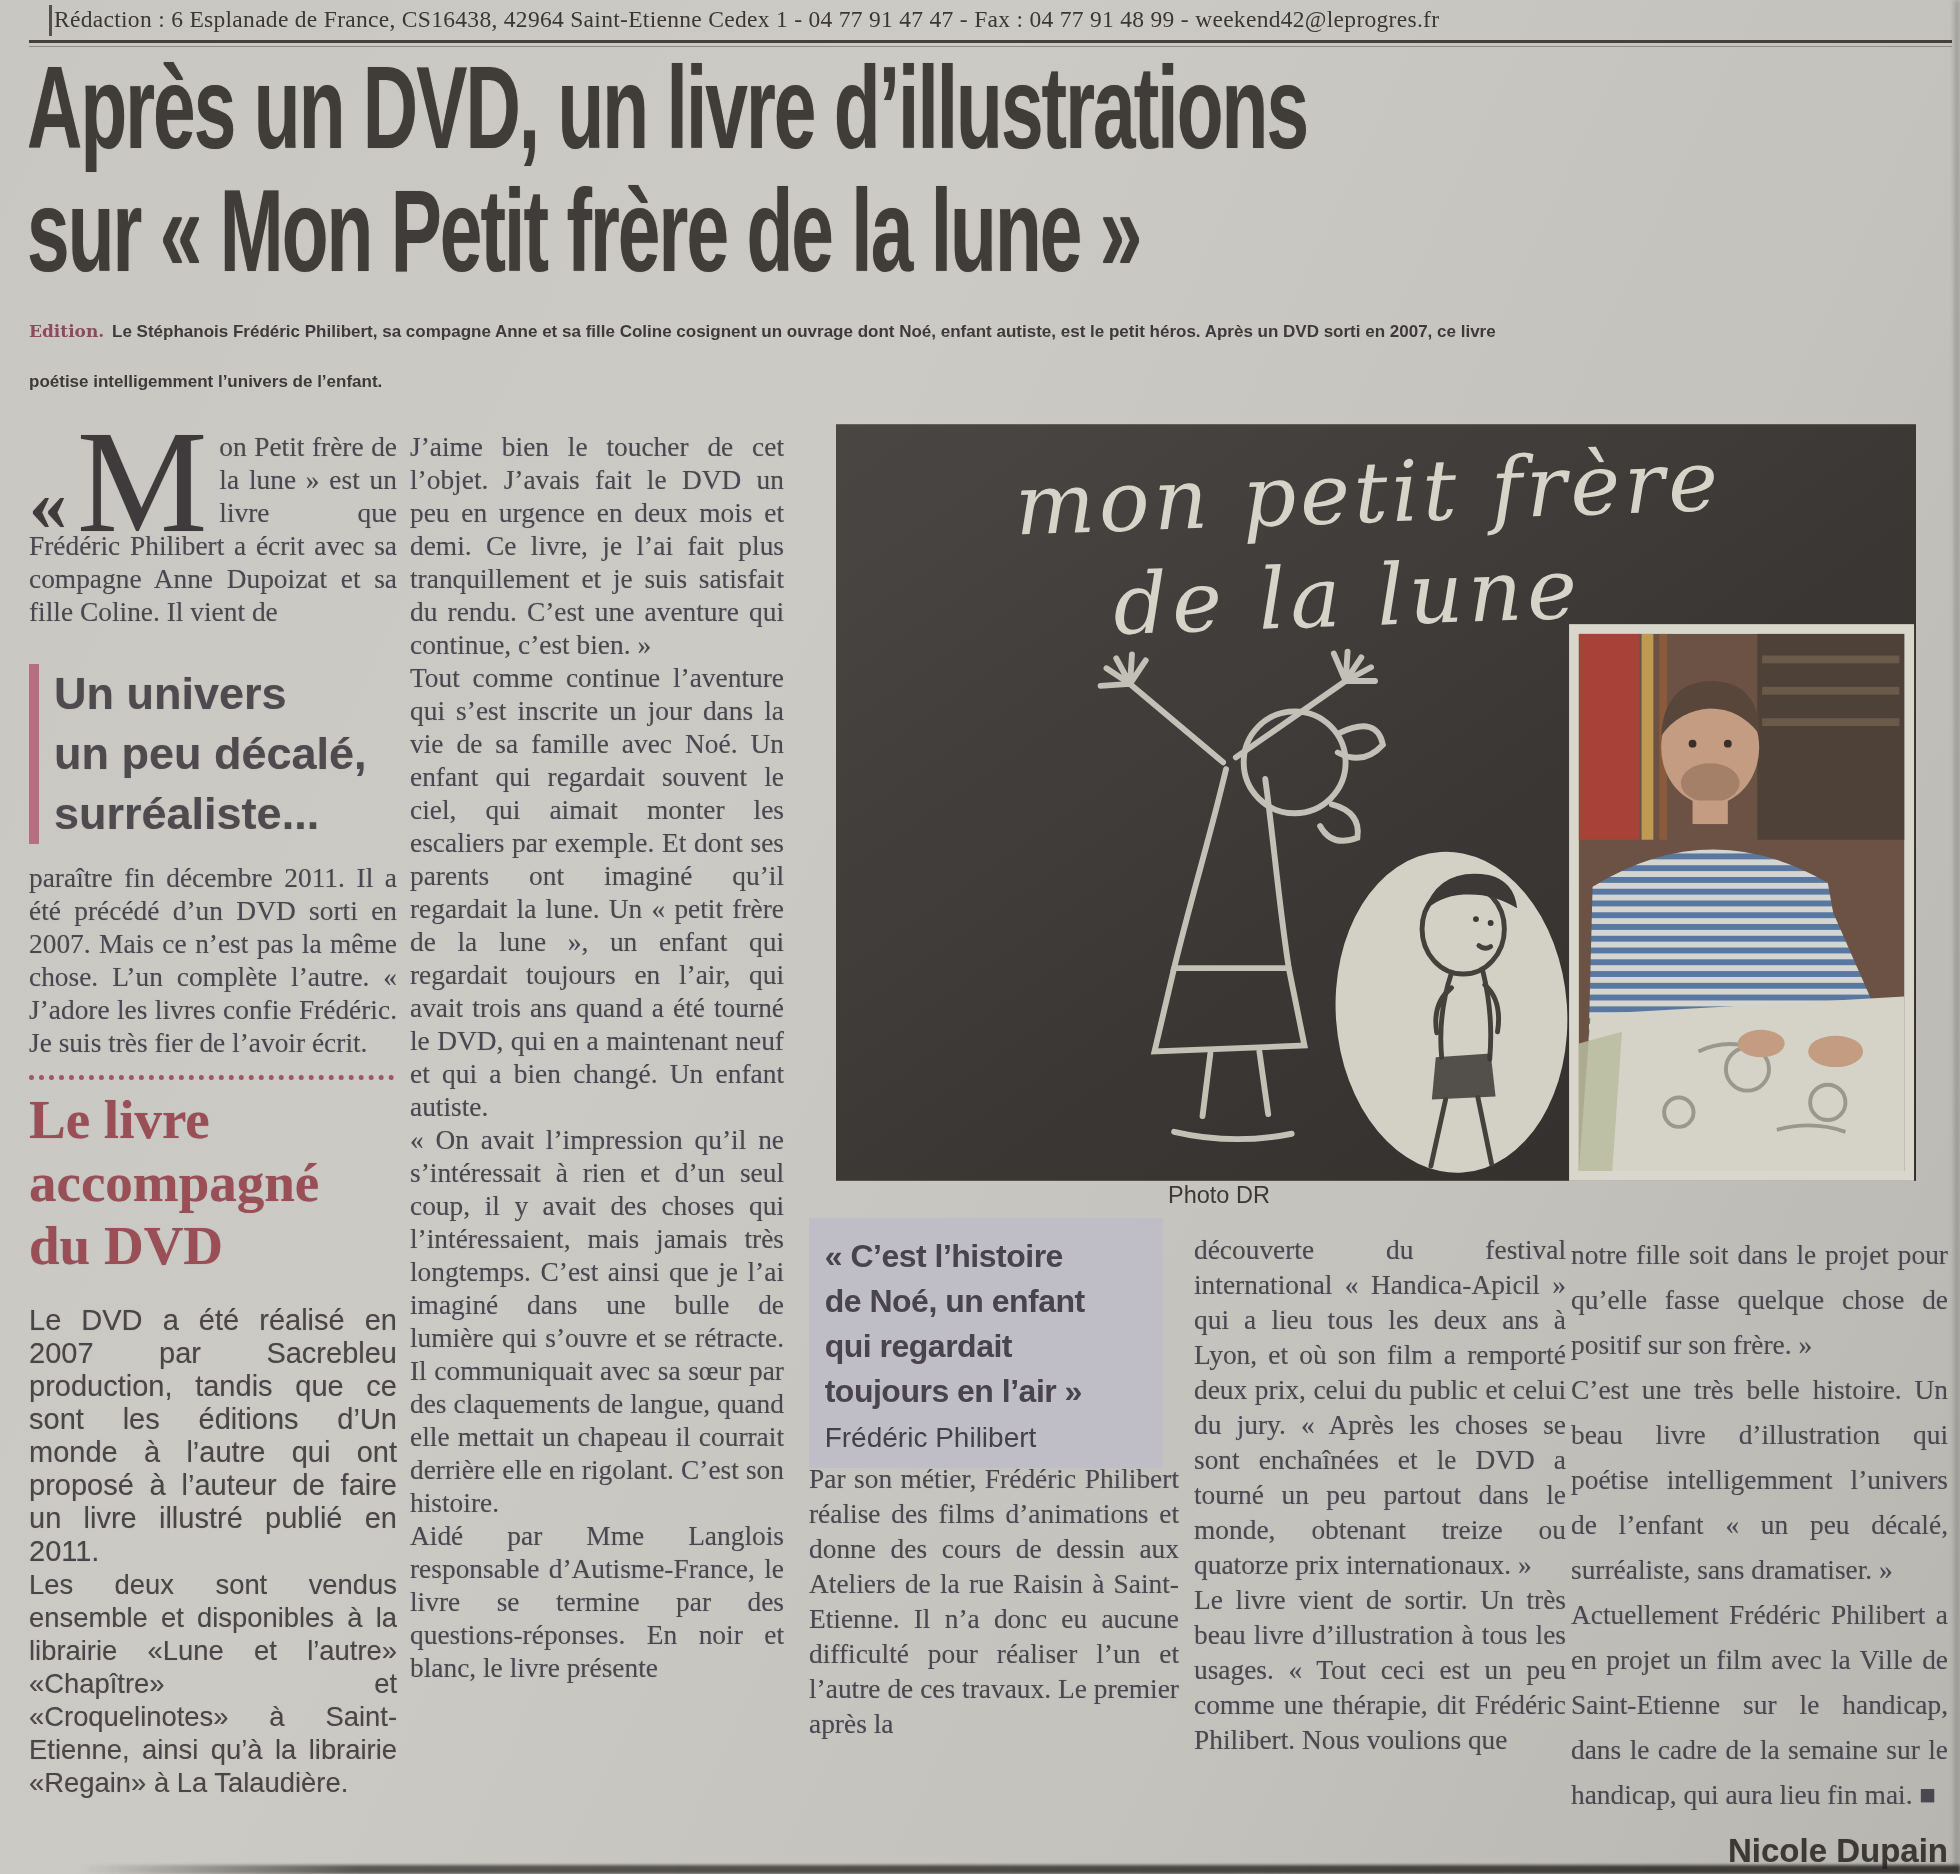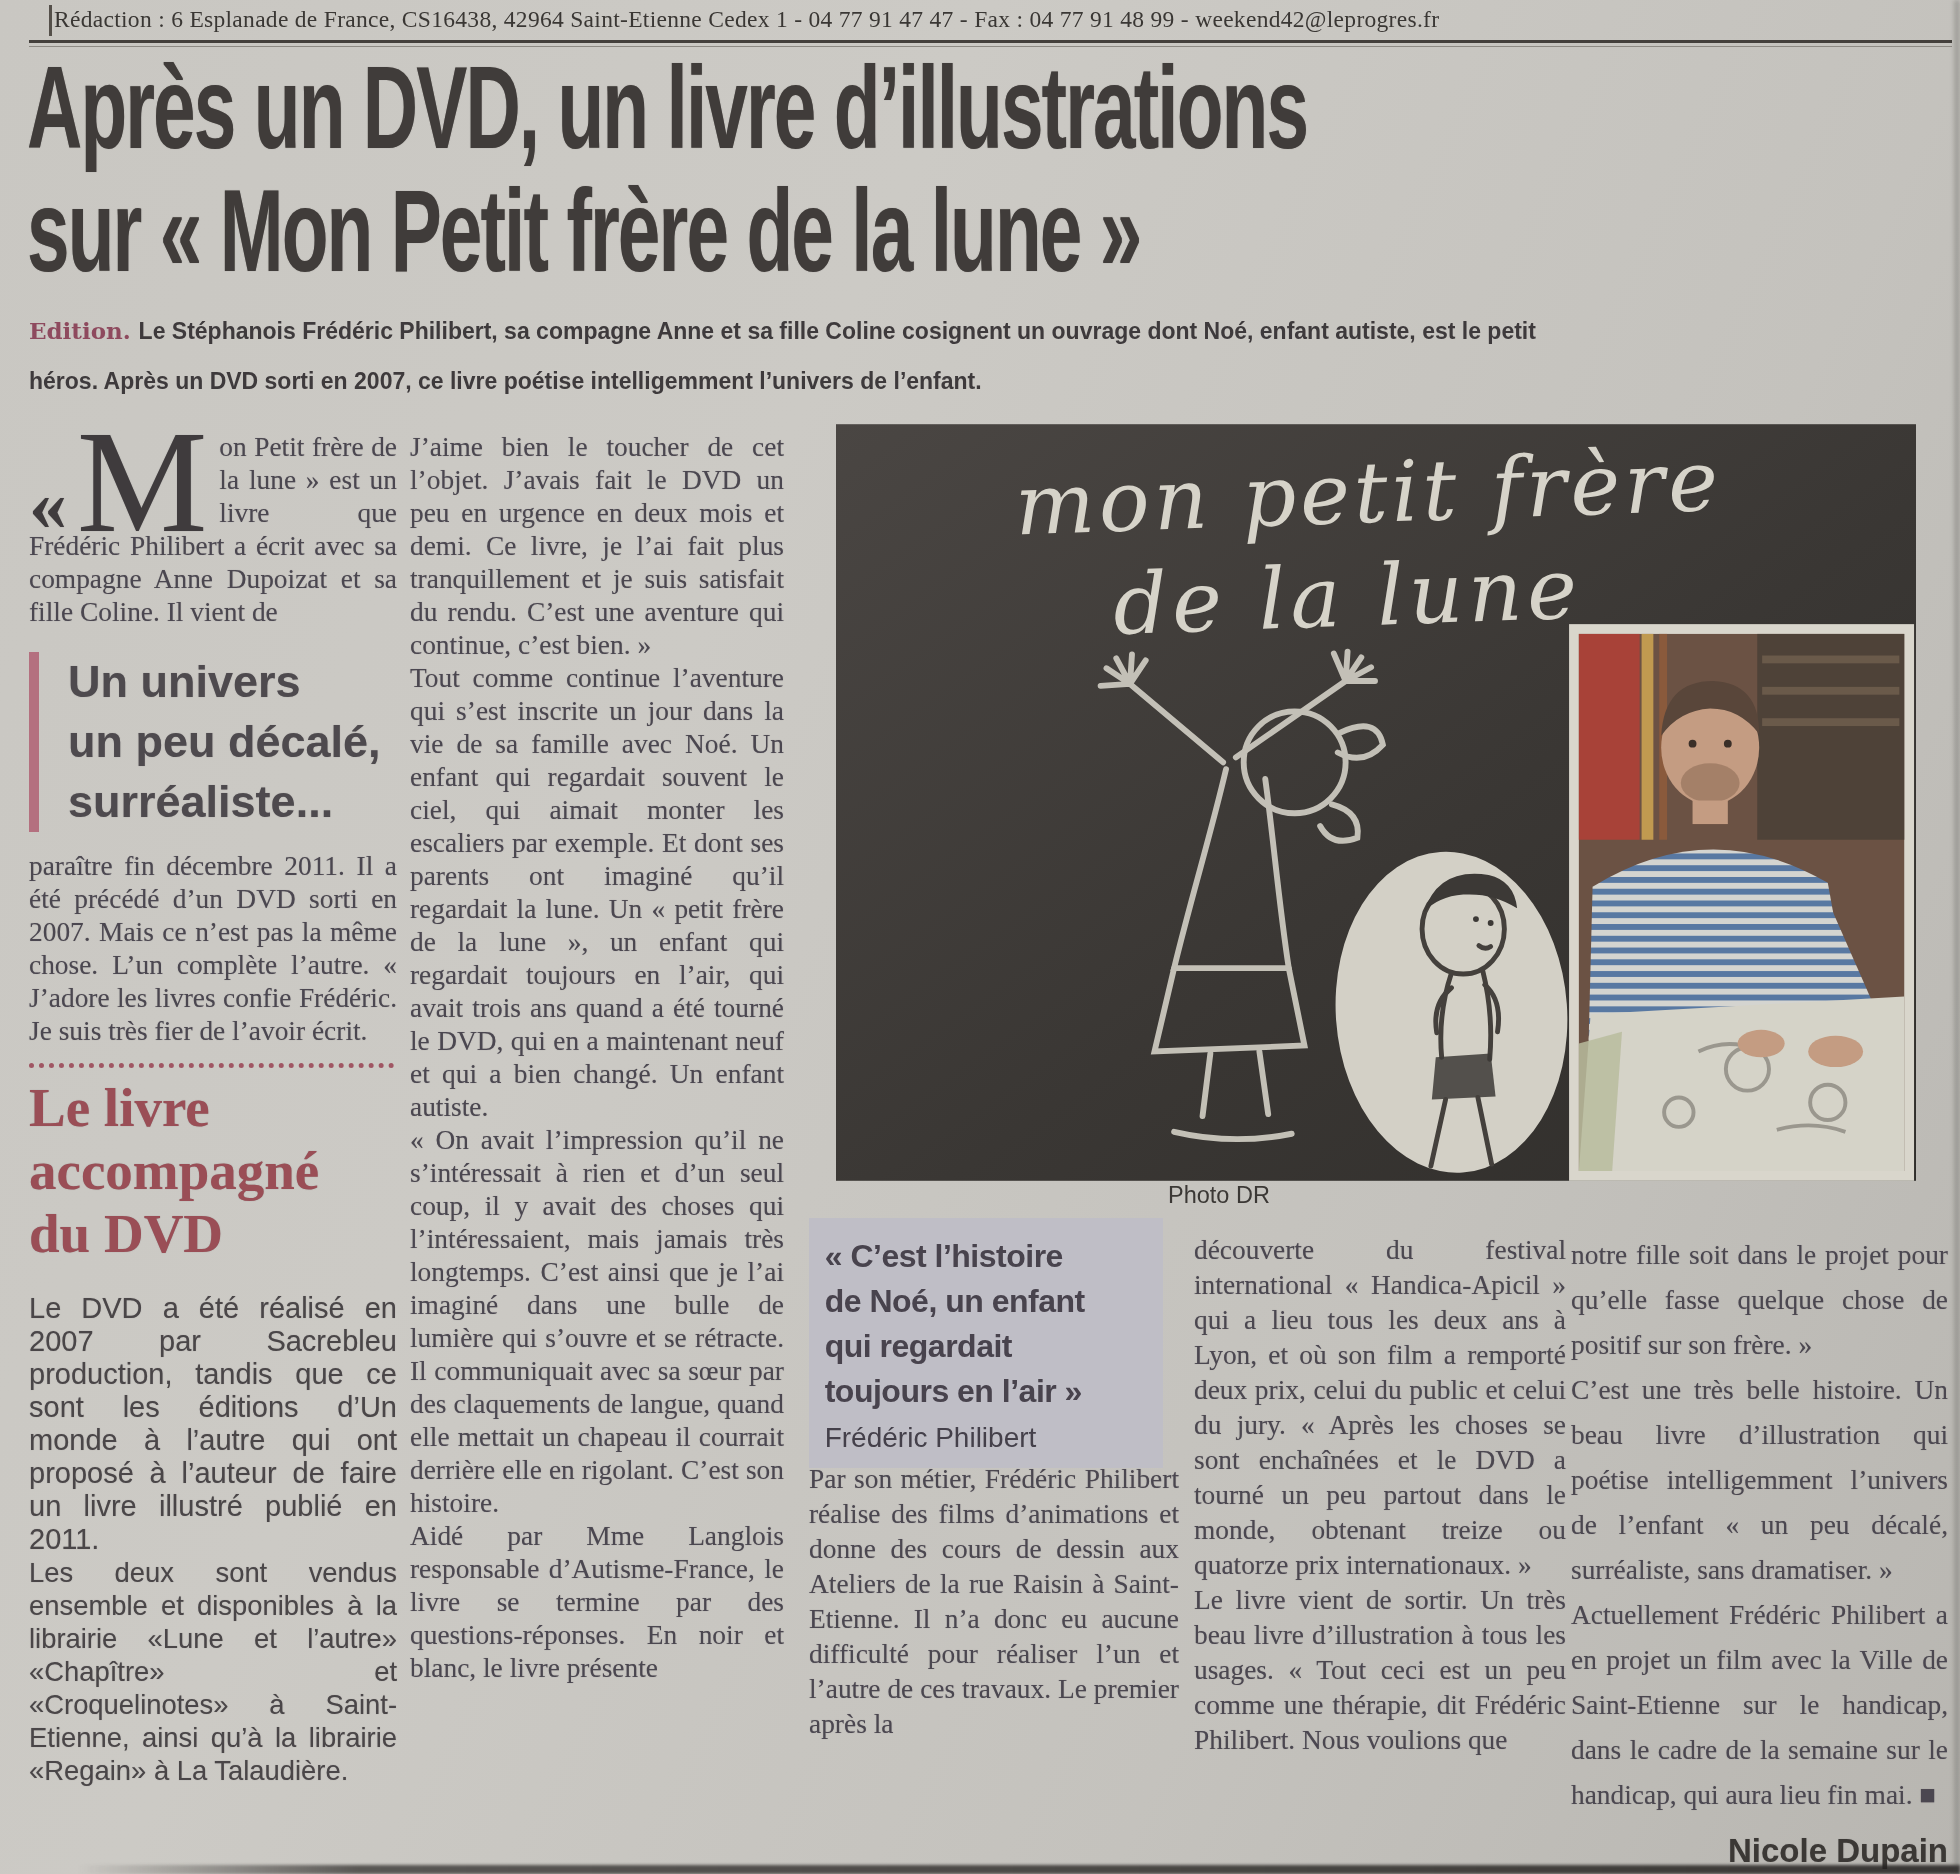--- a/index.html
+++ b/index.html
@@ -13,38 +13,38 @@
   .masthead-tick{position:absolute;left:49px;top:4.9px;width:2.9px;height:31px;background:#55504a;}
   .rule1{position:absolute;left:29px;right:7.8px;top:40px;height:2.9px;background:#44403c;}
   .rule2{position:absolute;left:29px;right:7.8px;top:46px;height:1px;background:#8d8a84;}
   
   .headline{position:absolute;left:27.4px;top:47px;margin:0;font-family:"Liberation Sans",sans-serif;
     font-weight:700;font-size:116px;line-height:123px;letter-spacing:-2.9px;color:#403c3a;
     transform:scaleX(.66);transform-origin:left top;white-space:nowrap;
     text-shadow:0 0 1px rgba(60,56,54,.5);}
   
   .lede{position:absolute;left:29px;top:306px;width:1529px;font-family:"Liberation Sans",sans-serif;
-    font-weight:700;font-size:23px;line-height:50px;color:#3e3a3c;}
+    font-weight:700;font-size:17px;line-height:50px;color:#3e3a3c;}
   .kicker{color:#8e4a5e;font-family:"DejaVu Serif",serif;font-weight:700;padding-right:7.8px;}
   
   .col{position:absolute;text-align:justify;hyphens:auto;-webkit-hyphens:auto;
     text-shadow:0 0 1px rgba(70,66,72,.35);}
   .col p{margin:0;}
   .serifcol{font-family:"Liberation Serif",serif;font-size:27.4px;line-height:33px;color:#4b4750;}
   .col1{left:29px;top:431px;width:368px;height:1421px;}
   .col2{left:410px;top:431px;width:374px;height:1436px;font-family:"Liberation Serif",serif;
     font-size:27.4px;line-height:33px;color:#4b4750;}
   .col3{left:809px;top:1462px;width:370px;height:392px;font-size:27.4px;line-height:35px;}
   .col4{left:1194px;top:1233px;width:372px;height:639px;font-size:27.4px;line-height:35px;}
   .col5{left:1571px;top:1233px;width:377px;height:637px;font-size:27.4px;line-height:45px;}
   
   .dcq{float:left;font-size:76px;line-height:147px;height:98px;margin-right:9.8px;color:#3f3b3d;font-weight:700;}
   .dcm{float:left;font-size:147px;line-height:102px;height:98px;margin-right:11.8px;color:#3f3b3d;}
   
-  .subhead1{margin-top:23px;border-left:10.8px solid #b4707f;padding-left:29px;
+  .subhead1{margin-top:35px;border-left:10.8px solid #b4707f;padding-left:15px;
     font-family:"Liberation Sans",sans-serif;font-weight:700;font-size:45px;line-height:60px;
     color:#4e4a4e;text-align:left;}
   .p2{margin-top:17.6px !important;}
   .dotline{margin-top:15.7px;height:0;border-top:5.9px dotted #a05663;width:365px;}
   .maroonhead{margin-top:7.8px;font-family:"Liberation Serif",serif;font-weight:700;
     font-size:55px;line-height:63px;color:#9a4e56;text-align:left;}
   .sanspart{margin-top:27.4px !important;font-family:Liberation Sans, sans-serif;
     font-size:29px;line-height:33px;color:#4a4648;}
   .sanspart2{font-family:"Liberation Sans",sans-serif;font-size:27.4px;line-height:33px;color:#4a4648;}
   

